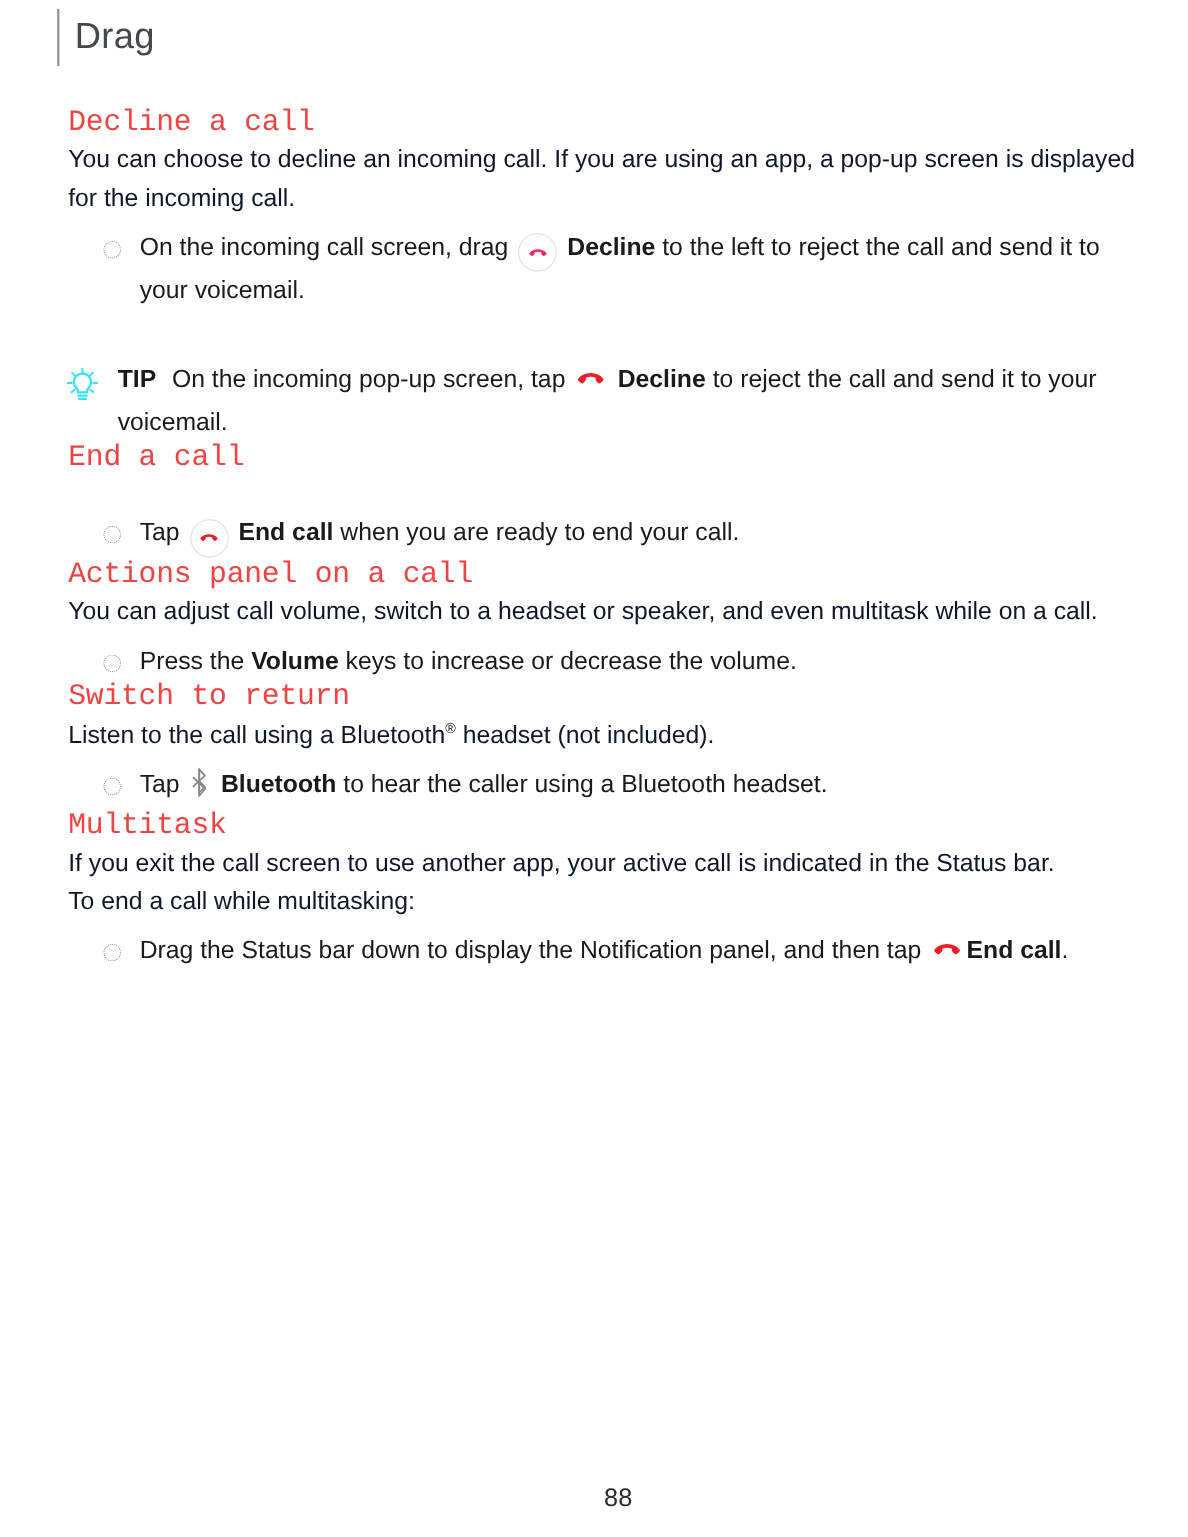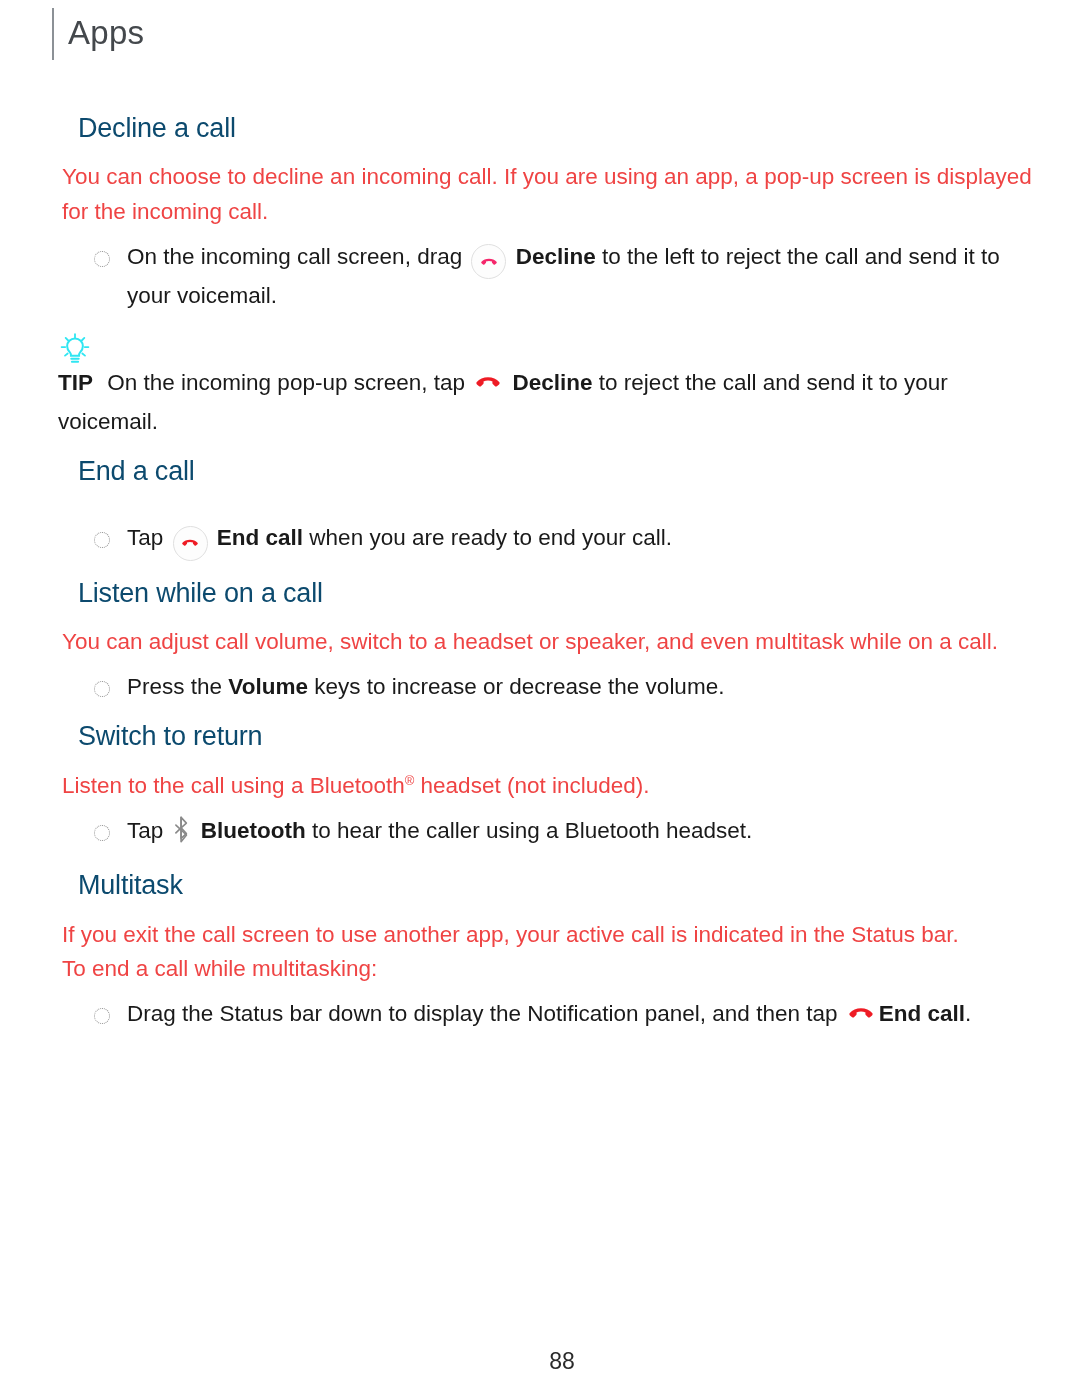--- a/index.html
+++ b/index.html
@@ -45,30 +45,31 @@
   .content {
     position: absolute;
     left: 62px;
     top: 96px;
     width: 970px;
   }
 
   h2.section-heading {
     font-size: 27px;
     font-weight: 400;
-    color: #0c4a6e;
+    color: #ef4444;
     letter-spacing: -0.2px;
-    margin: 16px;
+    margin: 0;
     line-height: 1.2;
+    font-family: Liberation Mono, monospace;
   }
 
   p.body-text {
     font-size: 22.5px;
     font-weight: 400;
-    color: #ef4444;
+    color: #0f172a;
     line-height: 1.52;
     margin: 0;
   }
 
   
   .bullet-row {
     display: flex;
     align-items: flex-start;
     font-size: 22.5px;
     line-height: 1.52;
@@ -138,41 +139,41 @@
   sup.reg {
     font-size: 13px;
     vertical-align: super;
     line-height: 0;
   }
 
   
   .sp-after-heading { margin-top: 22px; }
   .sp-bullet-gap    { margin-top: 11px; }
   .sp-section       { margin-top: 42px; }
-  .sp-tip           { margin-top: 14px; flex-direction: column; }
+  .sp-tip           { margin-top: 47px; }
   .sp-para          { margin-top: 26px; }
 
   
   .page-number {
     position: absolute;
     left: 0;
     right: 0;
     top: 1348px;
     text-align: center;
     font-size: 23px;
     color: #2b2b2b;
     padding-left: 44px;
   }
 </style>
 </head>
 <body>
 
 <div class="page-header">
   <div class="header-rule"></div>
-  <div class="header-title">Apps</div>
+  <div class="header-title">Drag</div>
 </div>
 
 <div class="content">
 
   <h2 class="section-heading">Decline a call</h2>
 
   <p class="body-text sp-after-heading">You can choose to decline an incoming call. If you are using an app, a pop-up screen is displayed for the incoming call.</p>
 
   <div class="bullet-row sp-bullet-gap bullet-indent">
     <span class="bullet-marker"></span>
@@ -226,21 +227,21 @@
       <span class="circle-icon">
         <svg width="22" height="22" viewBox="0 0 24 24" aria-hidden="true">
           <path d="M12 8.4c-3.4 0-6.4 1.35-8.2 3.4-.45.5-.4 1.25.1 1.65l1.6 1.3c.45.35 1.1.3 1.5-.1l1.5-1.5c.25-.25.35-.6.3-.95l-.15-.85c1.05-.35 2.2-.55 3.35-.55s2.3.2 3.35.55l-.15.85c-.05.35.05.7.3.95l1.5 1.5c.4.4 1.05.45 1.5.1l1.6-1.3c.5-.4.55-1.15.1-1.65C18.4 9.75 15.4 8.4 12 8.4z" fill="#EE1C25"></path>
         </svg>
       </span>
       <b>End call</b>
       <span>when you are ready to end your call.</span>
     </span>
   </div>
 
-  <h2 class="section-heading sp-section">Listen while on a call</h2>
+  <h2 class="section-heading sp-section">Actions panel on a call</h2>
 
   <p class="body-text sp-after-heading">You can adjust call volume, switch to a headset or speaker, and even multitask while on a call.</p>
 
   <div class="bullet-row sp-bullet-gap bullet-indent">
     <span class="bullet-marker"></span>
     <span class="bullet-text">
       <span>Press the</span>
       <b>Volume</b>
       <span>keys to increase or decrease the volume.</span>
     </span>

